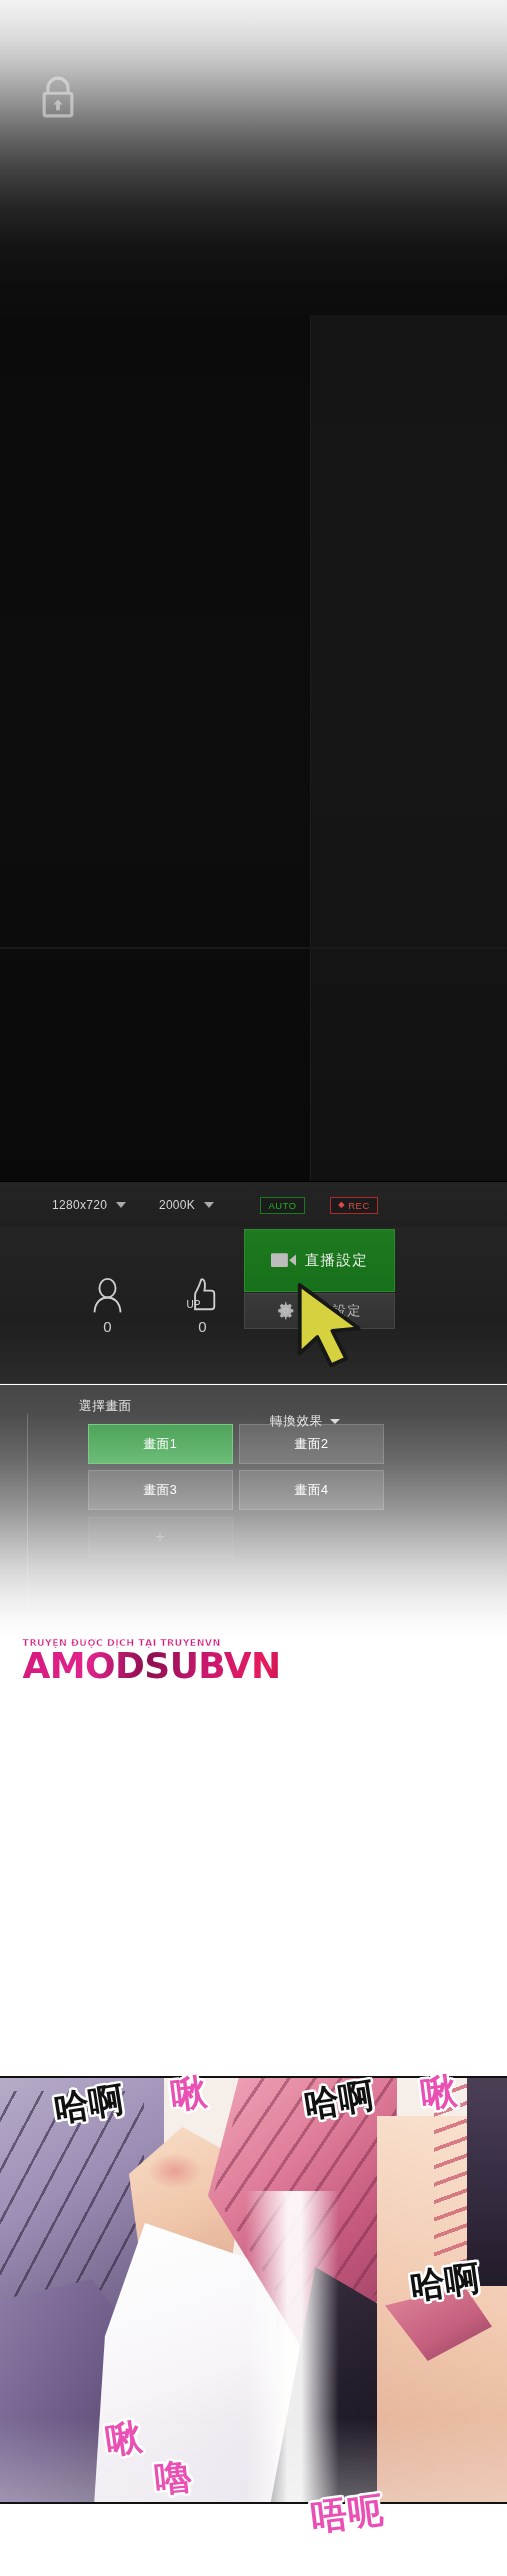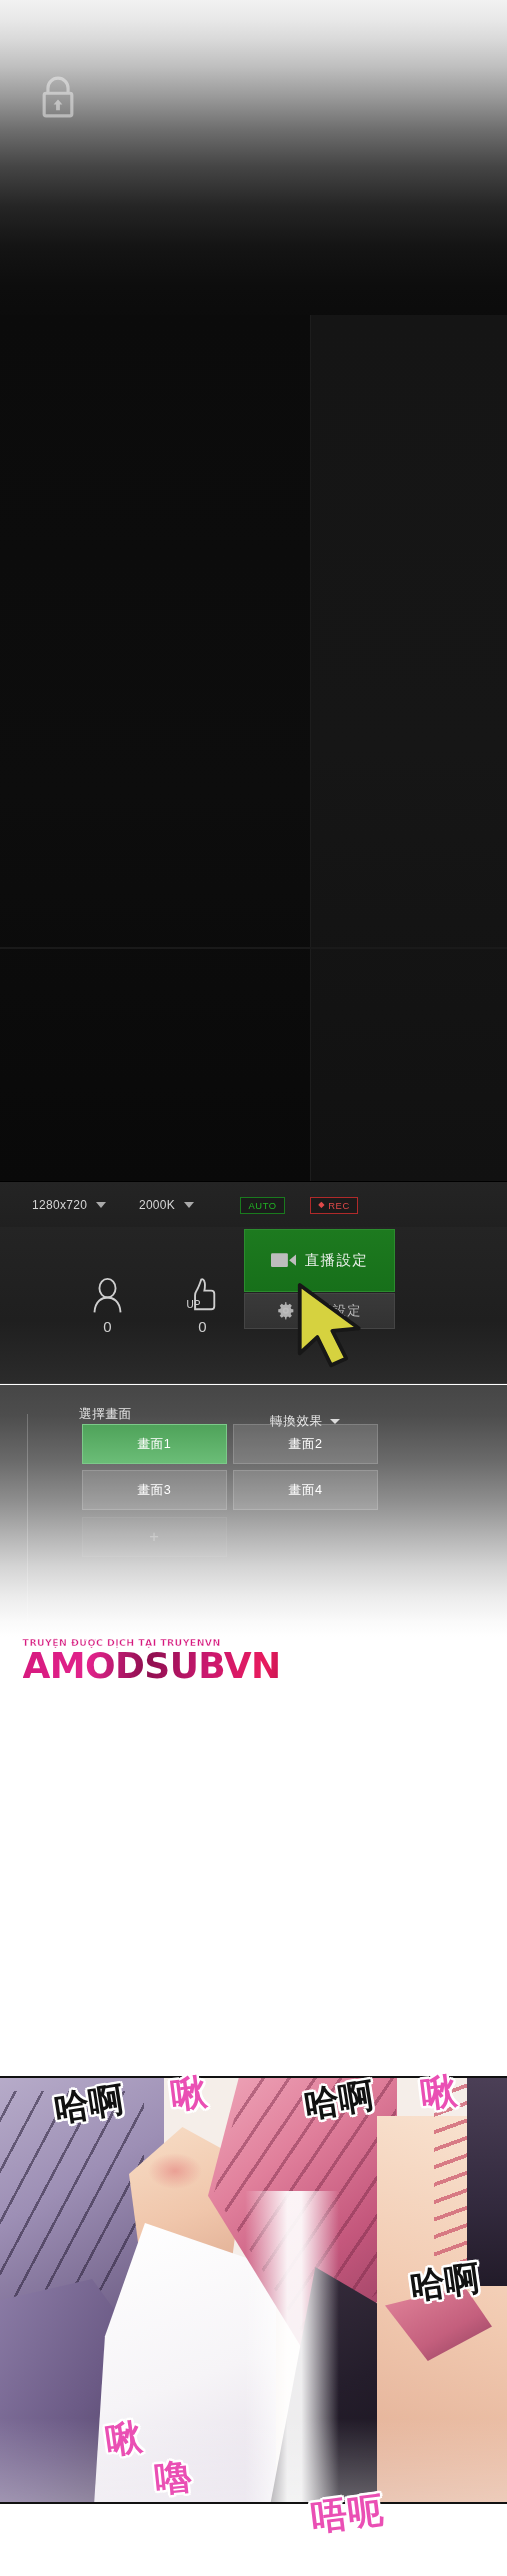--- a/index.html
+++ b/index.html
@@ -52,21 +52,21 @@
   #stream-toolbar {
     position:absolute; left:0; top:1181px; width:507px; height:47px;
     background:linear-gradient(to bottom,#242424 0%,#202020 100%);
     border-top:1.9px solid #000;
     display:flex; align-items:center;
   }
   #resolution-select, #bitrate-select {
     display:flex; align-items:center; cursor:pointer;
     color:#d6d6d6; font-size:12px; letter-spacing:0.3px;
   }
-  #resolution-select { margin-left:32px; }
+  #resolution-select { margin-left:52px; }
   #bitrate-select { margin-left:33px; }
   .caret {
     width:0; height:0; margin-left:8.8px;
     border-left:5.7px solid transparent; border-right:5.7px solid transparent;
     border-top:6.3px solid #aaaaaa;
   }
   #auto-badge {
     margin-left:46px; border:1.3px solid #1a7a1e; color:#21b324;
     font-size:9.4px; letter-spacing:0.6px; padding:3.1px 7.5px 2.5px;
     background:#1b1b1b; line-height:1;
@@ -127,33 +127,33 @@
       #464646 0%, #4d4d4d 12%, #6a6a6a 30%, #8e8e8e 46%,
       #b4b4b4 60%, #d4d4d4 72%, #ececec 84%, #fafafa 94%, #ffffff 100%);
     overflow:hidden;
   }
   #scene-panel-left-rail {
     position:absolute; left:0; top:29px; width:28px; height:208px;
     border-right:0.6px solid rgba(255,255,255,.22);
   }
   #scene-select-label {
     position:absolute; left:79px; top:12.6px;
-    color:#e6e6e6; font-size:12.6px; letter-spacing:0.6px;margin-top:8px;
+    color:#e6e6e6; font-size:12.6px; letter-spacing:0.6px;
   }
   #transition-effect-select {
     position:absolute; left:270px; top:28px;
     display:flex; align-items:center; cursor:pointer;
     color:#e6e6e6; font-size:12.6px; letter-spacing:0.6px;
   }
   #transition-effect-select .caret {
     border-top-color:#dcdcdc; margin-left:7.5px;
     border-left-width:5px; border-right-width:5px; border-top-width:5.7px;
   }
   #scene-grid {
-    position:absolute; left:82px; top:39px; width:296px;
+    position:absolute; left:88px; top:39px; width:296px;
     display:grid; grid-template-columns:1fr 1fr; gap:6.3px 6.3px;
   }
   .scene-button {
     height:40px; display:flex; align-items:center; justify-content:center;
     color:#ffffff; font-size:12.6px; letter-spacing:0.6px; cursor:pointer;
     background:rgba(255,255,255,.13);
     border:0.6px solid rgba(255,255,255,.16);
   }
   .scene-button.active {
     background:linear-gradient(to bottom,#4fa35a 0%,#6bbd77 100%);

